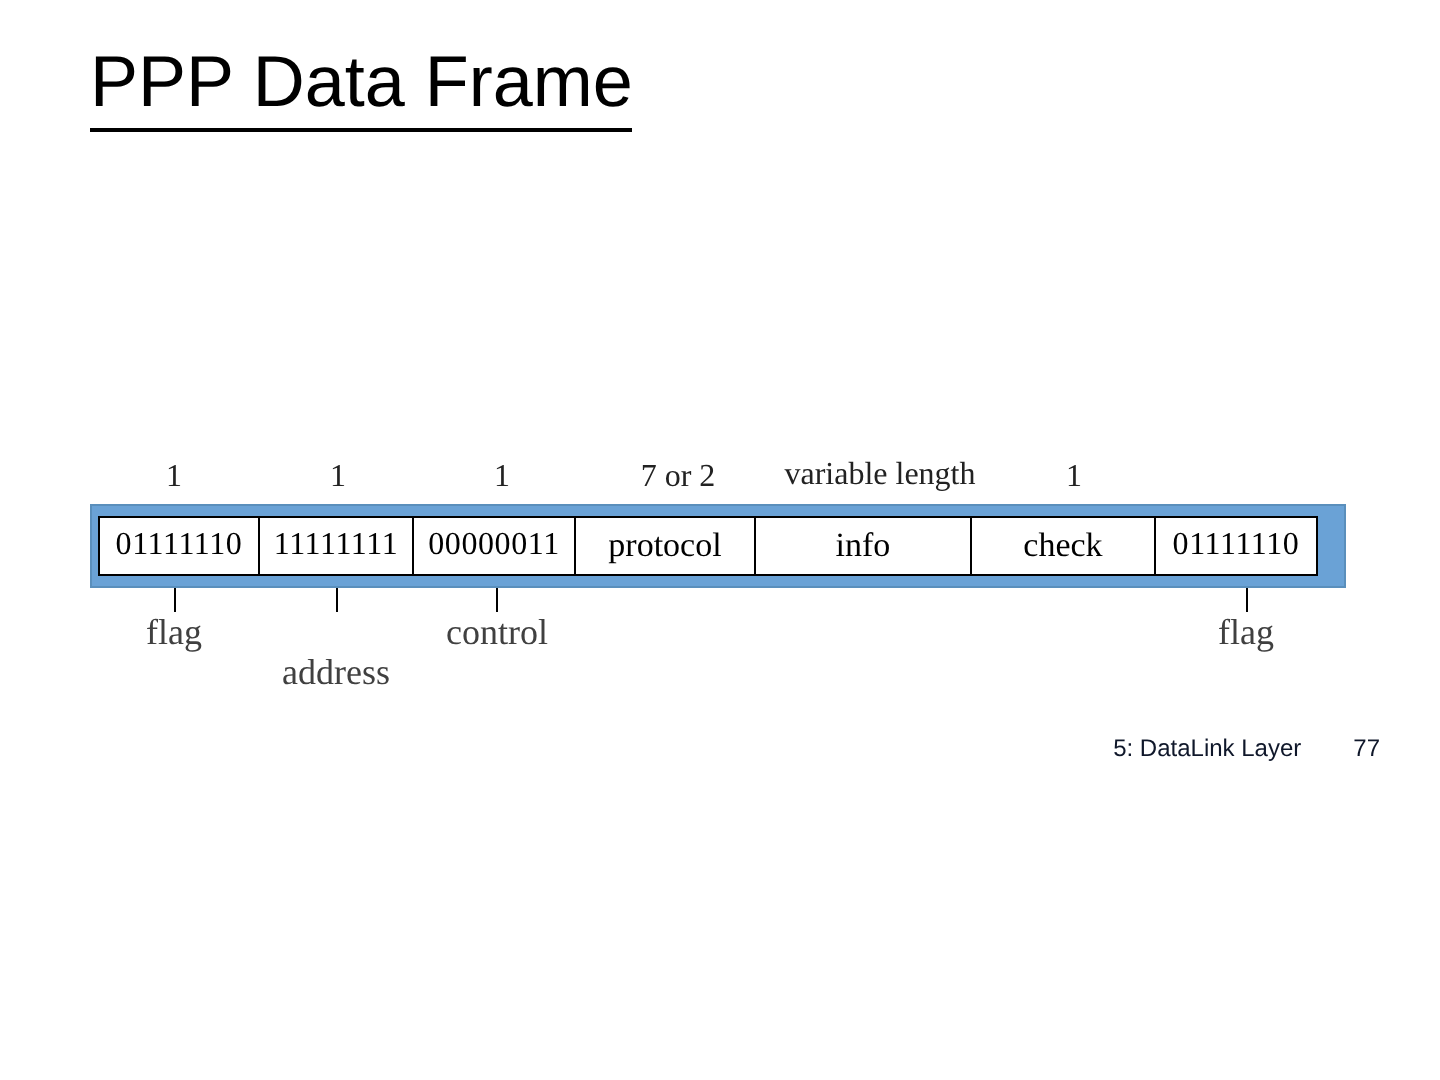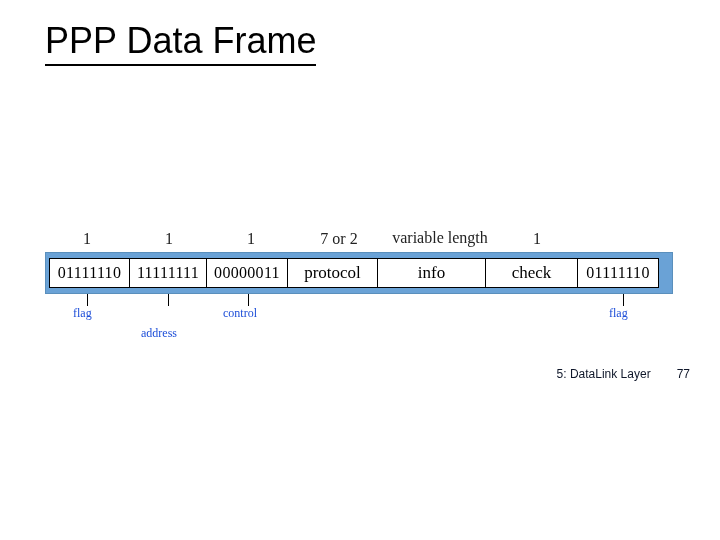--- a/index.html
+++ b/index.html
@@ -14,21 +14,21 @@
   .diagram { position: absolute; left: 45px; top: 230px; width: 640px; font-family: 'Times New Roman', serif; }
   .sizes { display: flex; }
   .sizes div { text-align: center; font-size: 16px; color: #222; }
   .c1 { width: 84px; } .c2 { width: 80px; } .c3 { width: 84px; } .c4 { width: 92px; } .c5 { width: 110px; } .c6 { width: 94px; } .c7 { width: 84px; }
   .sizes .c5 { line-height: 1.05; }
   .bigband { margin-top: 4px; height: 42px; width: 628px; background: #6aa2d6; border: 1px solid #5a8fbc; position: relative; }
   .cells { position: absolute; left: 3px; top: 5px; height: 30px; display: flex; }
   .cell { border: 1px solid #000; background: #fff; display: flex; align-items: center; justify-content: center; font-size: 17px; padding: 0 2px; }
   .cell + .cell { border-left: none; }
   .bits { letter-spacing: 0.3px; font-size: 16px; }
-  .labels { position: relative; height: 60px; margin-top: 4px; font-size: 12px; color: #1d4ed8; }
+  .labels { position: relative; height: 60px; margin-top: 4px; font-size: 18px; color: #404040; }
   .labels div { position: absolute; }
   .tick { width: 1px; height: 12px; background: #000; position: absolute; top: -4px; }
   .footer { position: absolute; right: 30px; bottom: 20px; font-family: Arial, sans-serif; font-size: 12px; display: flex; gap: 26px; color: #0f172a; }
 </style>
 </head>
 <body>
 
 <div class="slide">
 
   <div class="title">PPP Data Frame</div>

